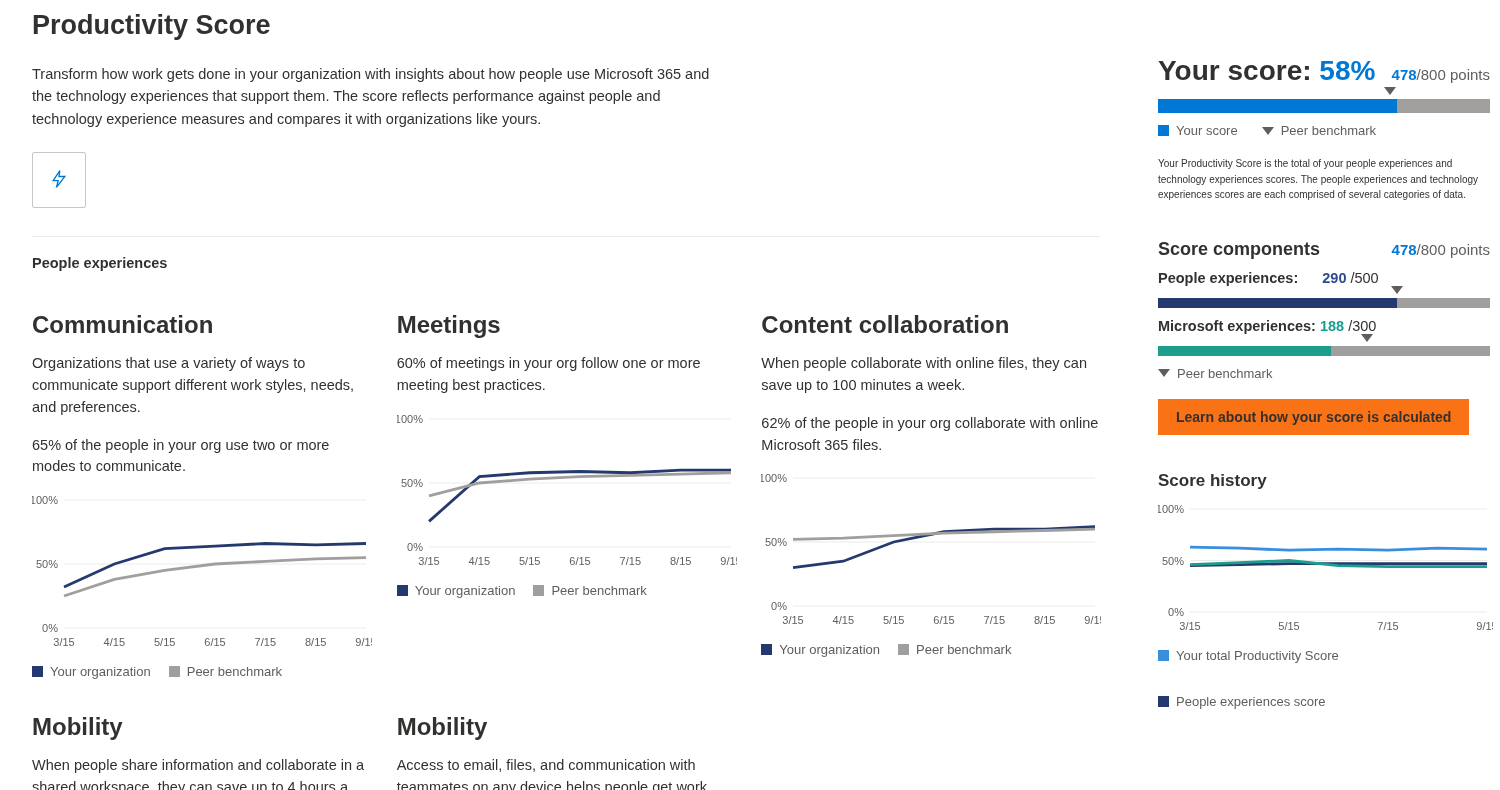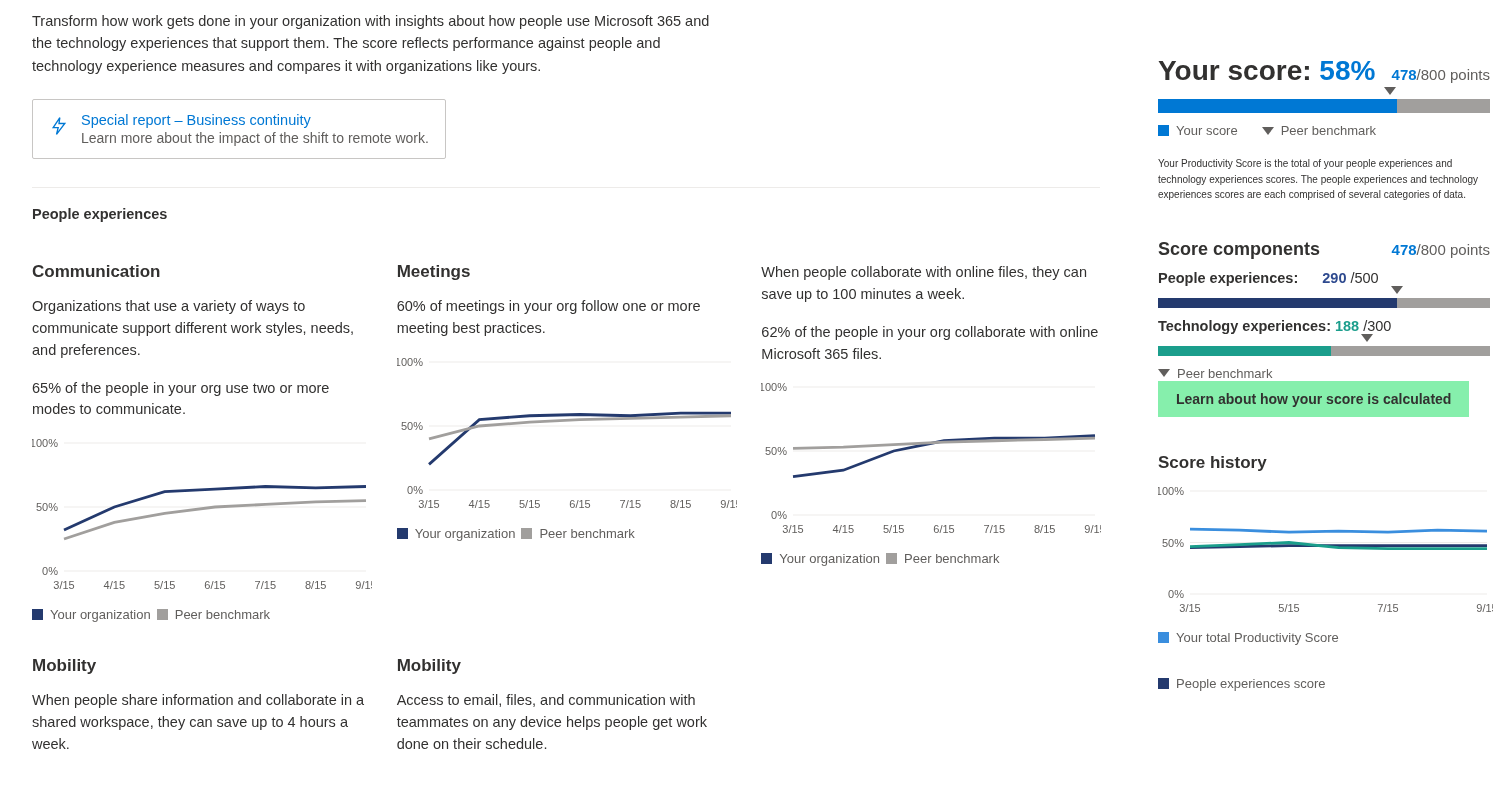--- a/index.html
+++ b/index.html
@@ -29,25 +29,25 @@
   }
   .callout-icon { color: #0078d4; flex-shrink: 0; margin-top: 2px; }
   .callout-title { color: #0078d4; font-size: 14.5px; font-weight: 400; margin-bottom: 2px; }
   .callout-sub { color: #605e5c; font-size: 14px; }
 
   .section-divider { border: none; border-top: 1px solid #edebe9; margin: 0 0 18px 0; }
   .section-label { font-size: 14.5px; font-weight: 600; margin-bottom: 40px; }
 
   .cards-row { display: flex; gap: 26px; margin-bottom: 34px; }
   .card { flex: 1; min-width: 0; }
-  .card-title { font-size: 17px; font-weight: 700; margin-bottom: 14px; }
+  .card-title { font-size: 24px; font-weight: 700; margin-bottom: 14px; }
   .card-p { font-size: 14.5px; line-height: 1.5; color: #323130; margin-bottom: 16px; }
   .chart-wrap { margin-top: 8px; }
 
-  .legend { display: flex; gap: 6px; margin-top: 6px; }
+  .legend { display: flex; gap: 18px; margin-top: 6px; }
   .legend-item { display: flex; align-items: center; gap: 7px; font-size: 13px; color: #605e5c; }
   .legend-sq { width: 11px; height: 11px; }
 
   
   .side-sec { margin-bottom: 36px; }
   .side-head-row { display: flex; align-items: baseline; justify-content: space-between; margin-bottom: 10px; }
   .side-head { font-size: 28px; font-weight: 700; }
   .score-val { color: #0078d4; }
   .pts-text { font-size: 15px; font-weight: 600; }
   .pts-blue { color: #0078d4; }
@@ -77,52 +77,50 @@
   }
 
   .side-desc { font-size: 10px; line-height: 1.55; color: #323130; margin-top: 18px; }
 
   .comp-line { display: flex; align-items: baseline; gap: 4px; font-size: 14.5px; font-weight: 600; margin-bottom: 6px; margin-top: 10px; }
   .comp-val-blue { color: #2e4a8f; margin-left: 20px; }
   .comp-val-teal { color: #1b9e8c; }
 
   .learn-btn {
     display: inline-block;
-    background: #86efac;
+    background: #f97316;
     border: none;
     padding: 10px 18px;
     font-size: 14px;
     font-weight: 600;
     color: #323130;
     cursor: pointer;
+    margin-top: 18px;
   }
 
   .hist-head { font-size: 17px; font-weight: 700; margin-bottom: 12px; }
   .hist-legend { display: flex; flex-wrap: wrap; gap: 31px; margin-top: 6px; }
 
   svg text { font-family: inherit; }
 </style>
 </head>
 <body>
 
 <div class="layout">
 
   <div class="main-col">
+    <h1 class="page-title">Productivity Score</h1>
     <p class="page-desc">Transform how work gets done in your organization with insights about how people use Microsoft 365 and the technology experiences that support them. The score reflects performance against people and technology experience measures and compares it with organizations like yours.</p>
 
     <div class="callout">
       <span class="callout-icon">
         <svg width="20" height="24" viewBox="0 0 24 24" fill="none" stroke="#0078d4" stroke-width="1.6">
           <path d="M13 2 L5 14 H11 L9 22 L19 9 H12 Z"></path>
         </svg>
       </span>
-      <div>
-        <div class="callout-title">Special report – Business continuity</div>
-        <div class="callout-sub">Learn more about the impact of the shift to remote work.</div>
-      </div>
     </div>
 
     <hr class="section-divider">
     <div class="section-label">People experiences</div>
 
     
     <div class="cards-row">
 
       <div class="card">
         <h2 class="card-title">Communication</h2>
@@ -187,20 +185,21 @@
               <span>Your organization</span>
             </div>
           <div class="legend-item">
               <span class="legend-sq" style="background:#a19f9d"></span>
               <span>Peer benchmark</span>
             </div>
         </div>
       </div>
 
       <div class="card">
+        <h2 class="card-title">Content collaboration</h2>
         <p class="card-p">When people collaborate with online files, they can save up to 100 minutes a week.</p>
         <p class="card-p">62% of the people in your org collaborate with online Microsoft 365 files.</p>
         <div class="chart-wrap">
           <svg class="linechart" width="340" height="160">
               <text x="26" y="138" text-anchor="end" font-size="11" fill="#605e5c">0%</text>
               <line x1="32" x2="334" y1="134" y2="134" stroke="#edebe9"></line>
               <text x="26" y="74" text-anchor="end" font-size="11" fill="#605e5c">50%</text>
               <line x1="32" x2="334" y1="70" y2="70" stroke="#edebe9"></line>
               <text x="26" y="10" text-anchor="end" font-size="11" fill="#605e5c">100%</text>
               <line x1="32" x2="334" y1="6" y2="6" stroke="#edebe9"></line>
@@ -286,21 +285,21 @@
           <span style="font-weight:400">/500</span>
       </div>
       <div class="bar-wrap">
         <div class="bar-marker" id="mark-people" style="left: 72%;"></div>
         <div class="bar-track-sm">
             <div class="bar-fill-navy" id="bar-people" style="width: 72%;"></div>
           </div>
       </div>
 
       <div class="comp-line">
-        <span>Technology experiences: </span>
+        <span>Microsoft experiences: </span>
         <span class="comp-val-teal">188</span>
           <span style="font-weight:400">/300</span>
       </div>
       <div class="bar-wrap">
         <div class="bar-marker" id="mark-tech" style="left: 63%;"></div>
         <div class="bar-track-sm">
             <div class="bar-fill-teal" id="bar-tech" style="width: 52%;"></div>
           </div>
       </div>
 

